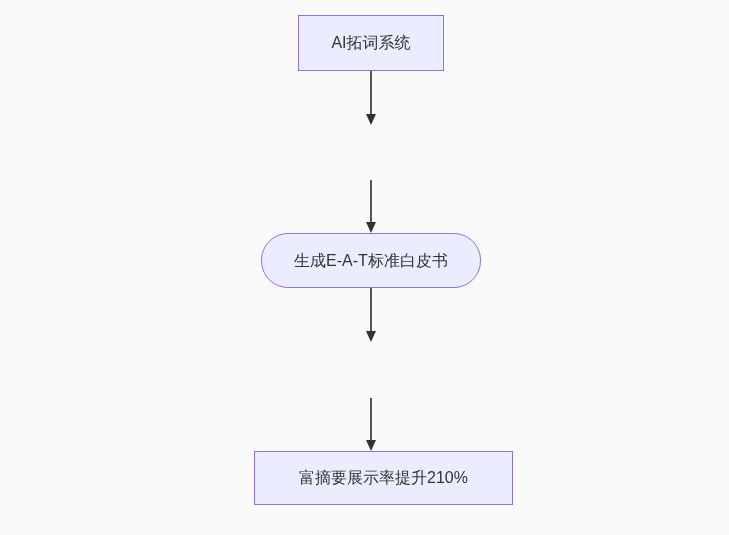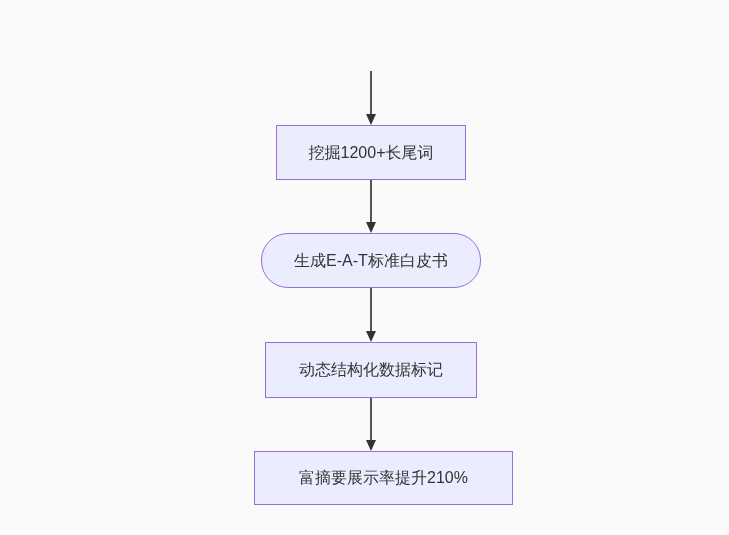--- a/index.html
+++ b/index.html
@@ -57,47 +57,44 @@
   .arrow-1 .line { top: 71px;  height: 44px; }  .arrow-1 .head { top: 114px; }
   .arrow-2 .line { top: 180px; height: 43px; }  .arrow-2 .head { top: 222px; }
   .arrow-3 .line { top: 288px; height: 44px; }  .arrow-3 .head { top: 331px; }
   .arrow-4 .line { top: 398px; height: 43px; }  .arrow-4 .head { top: 440px; }
 </style>
 </head>
 <body>
 
 <div class="canvas">
 
+  <div class="flow-node node-1">
+    <span>AI拓词系统</span>
+  </div>
 
   <div class="flow-arrow arrow-1">
     <div class="line"></div>
     <div class="head"></div>
   </div>
 
-  <div class="flow-node node-2">
-    <span>挖掘1200+长尾词</span>
-  </div>
 
   <div class="flow-arrow arrow-2">
     <div class="line"></div>
     <div class="head"></div>
   </div>
 
   <div class="flow-node node-3">
     <span>生成E-A-T标准白皮书</span>
   </div>
 
   <div class="flow-arrow arrow-3">
     <div class="line"></div>
     <div class="head"></div>
   </div>
 
-  <div class="flow-node node-4">
-    <span>动态结构化数据标记</span>
-  </div>
 
   <div class="flow-arrow arrow-4">
     <div class="line"></div>
     <div class="head"></div>
   </div>
 
   <div class="flow-node node-5">
     <span>富摘要展示率提升210%</span>
   </div>
 

